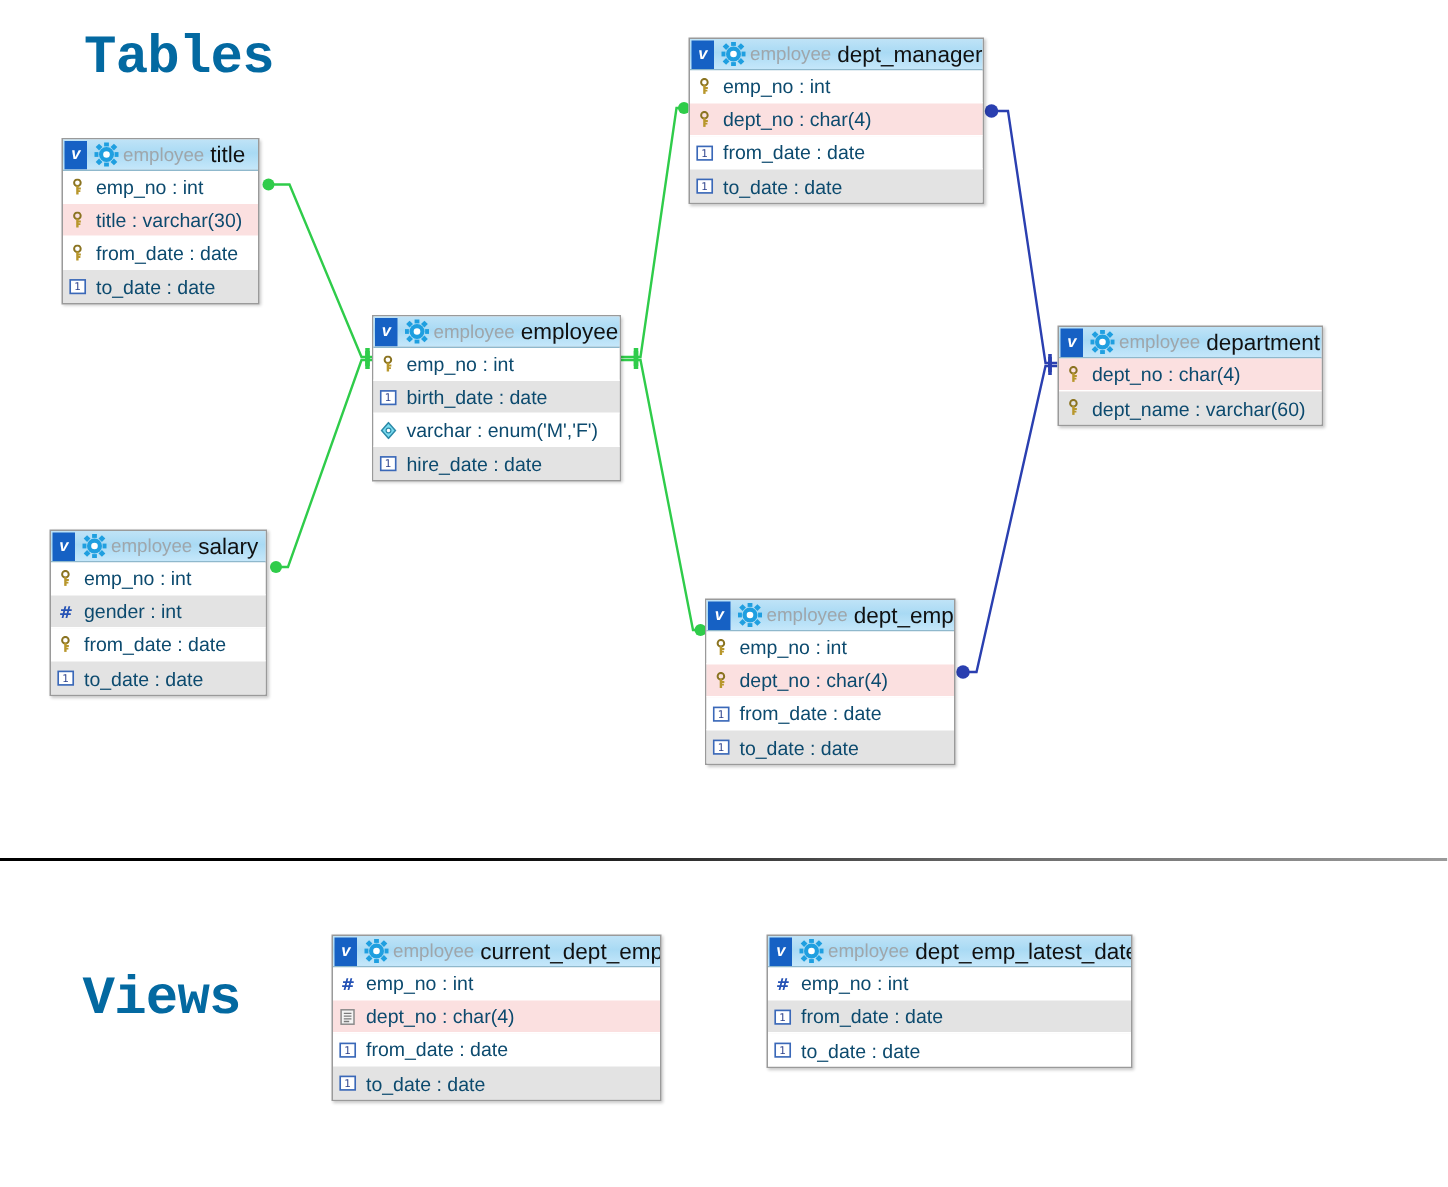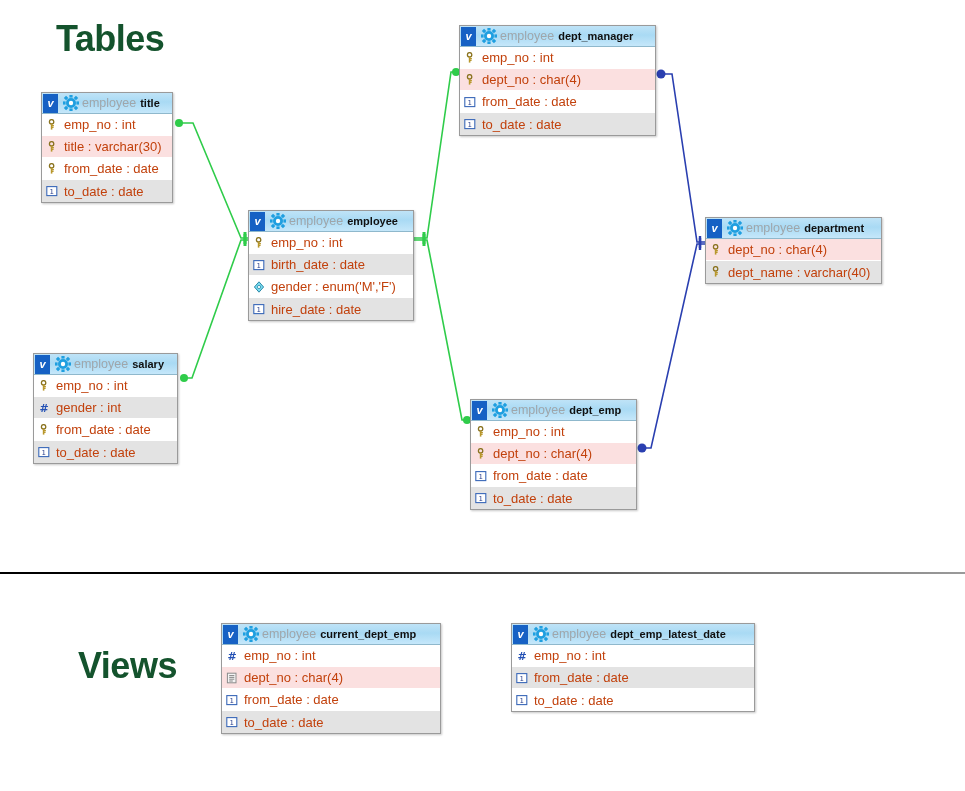--- a/index.html
+++ b/index.html
@@ -13,24 +13,24 @@
     position: relative;
     width: 965px;
     height: 791px;
     background: #ffffff;
     overflow: hidden;
   }
 
   
   .section-title {
     position: absolute;
-    font-family: Liberation Sans, sans-serif;
+    font-family: Liberation Mono, monospace;
     font-weight: bold;
     font-size: 36px;
-    color: #14532d;
+    color: #0369a1;
     letter-spacing: -0.5px;
     white-space: nowrap;
   }
 
   
   .divider {
     position: absolute;
     left: 0;
     width: 965px;
     height: 2px;
@@ -78,42 +78,42 @@
     flex: 0 0 auto;
     display: block;
   }
   .schema-name {
     color: #9fa6ab;
     font-size: 12.5px;
     padding-right: 4px;
   }
   .tbl-name {
     color: #101010;
-    font-weight: bold;
-    font-size: 11px;
+    font-weight: normal;
+    font-size: 15px;
     padding-right: 7px;
   }
 
   .ent-row {
     display: flex;
     align-items: center;
     height: 22px;
     padding-left: 4px;
     box-sizing: border-box;
     white-space: nowrap;
     border-bottom: 1px solid #ffffff;
     font-size: 13px;
   }
   .ent-row:last-child { border-bottom: none; }
   .row-white { background: #ffffff; }
   .row-gray  { background: #e3e3e3; }
   .row-pink  { background: #fbe0e0; align-items: center; }
 
   .col-ico { width: 12px; height: 12px; margin-right: 6px; flex: 0 0 auto; display:block; }
-  .col-text { color: #c2410c; }
+  .col-text { color: #0c4a6e; }
 
   
   .links { position: absolute; left: 0; top: 0; width: 965px; height: 791px; pointer-events: none; }
 </style>
 </head>
 <body>
 
 <div id="canvas">
 
   <svg class="links" viewBox="0 0 965 791" width="965" height="791">
@@ -149,21 +149,21 @@
     </g>
 
     <g>
       <path d="M639,448 L651,448 L697,244 L705,244" fill="none" stroke="#2a3fb0" stroke-width="1.6"></path>
       <circle cx="642" cy="448" r="4.5" fill="#2a3fb0"></circle>
       <path d="M700,238 L700,250" stroke="#2a3fb0" stroke-width="2.4"></path>
     </g>
   </svg>
 
   <div class="section-title" style="left:56px; top:18px;">Tables</div>
-  <div class="section-title" style="left:78px; top:645px;">Views</div>
+  <div class="section-title" style="left:55px; top:645px;">Views</div>
 
   <div class="divider" style="top:572px;"></div>
 
   <div id="entity-host">
       <div class="entity" style="left: 41px; top: 92px; width: 132px;">
         <div class="ent-header">
           <div class="vbadge">v</div>
           <svg class="gear-ico" viewBox="0 0 16 16">
             <rect x="13.40" y="6.40" width="3.2" height="3.2" fill="#1f9fe0" transform="rotate(0 15.00 8.00)"></rect>
             <rect x="11.35" y="11.35" width="3.2" height="3.2" fill="#1f9fe0" transform="rotate(45 12.95 12.95)"></rect>
@@ -291,21 +291,21 @@
             <rect x="0.8" y="1.6" width="10" height="9" fill="#ffffff" stroke="#3a68b8" stroke-width="1.1"></rect>
             <text x="5.8" y="8.6" font-size="7" text-anchor="middle" fill="#2a3f8a" font-family="DejaVu Sans">1</text>
           </svg>
           <span class="col-text">birth_date : date</span>
         </div>
         <div class="ent-row row-white">
           <svg class="col-ico" viewBox="0 0 12 12">
             <path d="M6,0.8 L10.6,6 L6,11.2 L1.4,6 Z" fill="#79dbf0" stroke="#2d8aa8" stroke-width="1"></path>
             <circle cx="6" cy="6" r="1.6" fill="#ffffff" stroke="#2d8aa8" stroke-width="0.8"></circle>
           </svg>
-          <span class="col-text">gender : enum('M','F')</span>
+          <span class="col-text">varchar : enum('M','F')</span>
         </div>
         <div class="ent-row row-gray">
           <svg class="col-ico" viewBox="0 0 12 12">
             <rect x="0.8" y="1.6" width="10" height="9" fill="#ffffff" stroke="#3a68b8" stroke-width="1.1"></rect>
             <text x="5.8" y="8.6" font-size="7" text-anchor="middle" fill="#2a3f8a" font-family="DejaVu Sans">1</text>
           </svg>
           <span class="col-text">hire_date : date</span>
         </div>
       </div>
       <div class="entity" style="left: 705px; top: 217px; width: 177px;">
@@ -333,21 +333,21 @@
             <path d="M5.6,6.6 L7.9,6.6 M5.6,8.4 L7.6,8.4" stroke="#b8972c" stroke-width="1.3"></path>
           </svg>
           <span class="col-text">dept_no : char(4)</span>
         </div>
         <div class="ent-row row-gray">
           <svg class="col-ico" viewBox="0 0 12 12">
             <circle cx="5.6" cy="2.8" r="2.2" fill="none" stroke="#8a7320" stroke-width="1.3"></circle>
             <path d="M5.6,4.6 L5.6,10.6" stroke="#b8972c" stroke-width="1.6"></path>
             <path d="M5.6,6.6 L7.9,6.6 M5.6,8.4 L7.6,8.4" stroke="#b8972c" stroke-width="1.3"></path>
           </svg>
-          <span class="col-text">dept_name : varchar(40)</span>
+          <span class="col-text">dept_name : varchar(60)</span>
         </div>
       </div>
       <div class="entity" style="left: 33px; top: 353px; width: 145px;">
         <div class="ent-header">
           <div class="vbadge">v</div>
           <svg class="gear-ico" viewBox="0 0 16 16">
             <rect x="13.40" y="6.40" width="3.2" height="3.2" fill="#1f9fe0" transform="rotate(0 15.00 8.00)"></rect>
             <rect x="11.35" y="11.35" width="3.2" height="3.2" fill="#1f9fe0" transform="rotate(45 12.95 12.95)"></rect>
             <rect x="6.40" y="13.40" width="3.2" height="3.2" fill="#1f9fe0" transform="rotate(90 8.00 15.00)"></rect>
             <rect x="1.45" y="11.35" width="3.2" height="3.2" fill="#1f9fe0" transform="rotate(135 3.05 12.95)"></rect>

